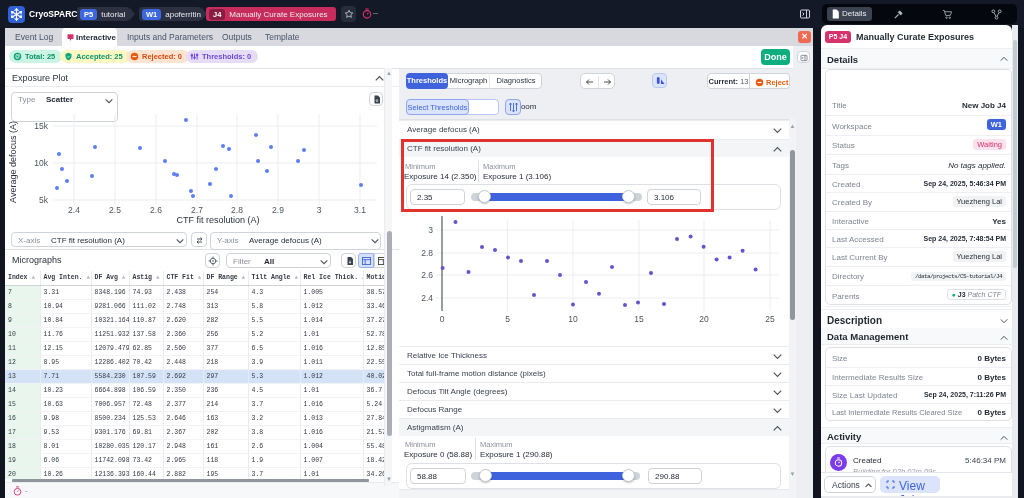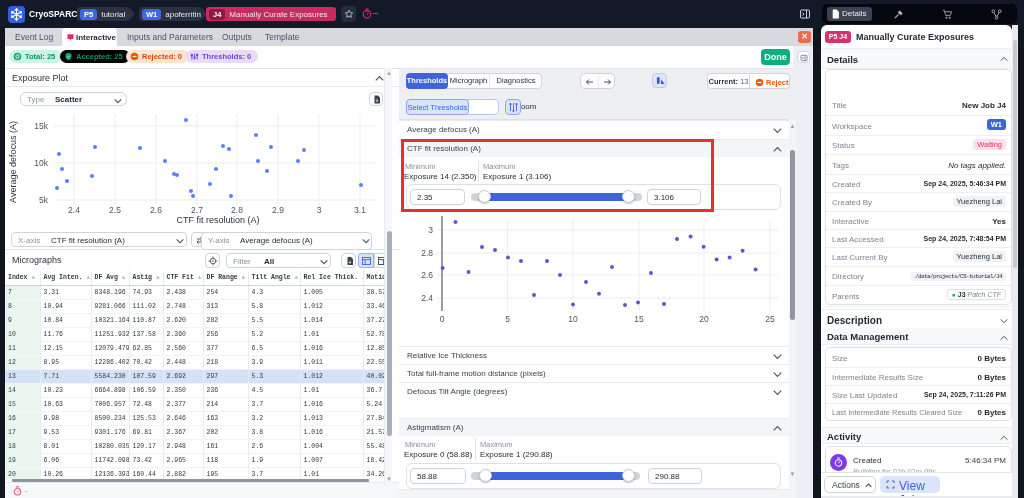--- a/index.html
+++ b/index.html
@@ -108,21 +108,21 @@
 <div class="tab abs" style="left:222px;">Outputs</div>
 <div class="tab abs" style="left:265px;">Template</div>
 <div class="abs" style="left:798px;top:31px;width:13px;height:12px;background:#ee6a52;border-radius:3px;color:#fff;font-size:8px;text-align:center;line-height:12px;font-weight:bold;">✕</div>
 <div id="leftcol" class="abs">
 
   <div class="pill abs" style="left:4px;background:#cdf3e4;color:#079468;">
     <svg width="9" height="9" viewBox="0 0 24 24" style="margin-right:3px;">
         <circle cx="12" cy="12" r="10" fill="#0ca678"></circle>
         <text x="12" y="16" font-size="13" fill="#fff" text-anchor="middle" font-family="Liberation Sans">@</text>
       </svg>Total: 25</div>
-  <div class="pill abs" style="left:55px;background:#000000;color:#079468;">
+  <div class="pill abs" style="left:55px;background:#fef9c3;color:#079468;">
     <svg width="9" height="9" viewBox="0 0 24 24" style="margin-right:3px;">
         <path d="M12 2l8 3v6c0 5-3.5 9-8 11-4.5-2-8-6-8-11V5z" fill="#0ca678"></path>
         <path d="M8.5 12l2.5 2.5 4.5-4.5" stroke="#fff" stroke-width="2" fill="none"></path>
       </svg>Accepted: 25</div>
   <div class="pill abs" style="left:121px;background:#fde4d1;color:#d9480f;">
     <svg width="9" height="9" viewBox="0 0 24 24" style="margin-right:3px;">
         <circle cx="12" cy="12" r="10" fill="#e8590c"></circle>
         <rect x="6.5" y="10.5" width="11" height="3" fill="#fde4d1"></rect>
       </svg>Rejected: 0</div>
   <div class="pill abs" style="left:181px;background:#e6dcf8;color:#6d47d9;">
@@ -136,21 +136,21 @@
           <circle cx="19" cy="8" r="3.2"></circle>
         </g>
       </svg>Thresholds: 0</div>
 
   <div class="abs" style="left:0;top:22px;width:394px;height:19px;border-top:1px solid #e0e3e7;border-bottom:1px solid #e9ecef;">
     <span class="secthead abs" style="left:7px;top:4px;">Exposure Plot</span>
     <svg class="abs" style="left:370px;top:6px;" width="9" height="7" viewBox="0 0 12 8">
         <path d="M1 6.5L6 1.5 11 6.5" stroke="#4a525e" stroke-width="1.6" fill="none"></path>
       </svg>
   </div>
-  <div class="bord abs" style="left:15px;top:46px;width:107px;height:14px;border-radius:6px;">
+  <div class="bord abs" style="left:6px;top:46px;width:107px;height:30px;">
     <span class="abs" style="left:6px;top:2px;color:#8a919b;font-size:8px;">Type</span>
     <span class="abs" style="left:34px;top:2px;color:#1f2630;font-size:8px;font-weight:bold;">Scatter</span>
     <svg class="abs" style="left:93px;top:5px;" width="8" height="6" viewBox="0 0 12 8">
         <path d="M1 1.5L6 6.5 11 1.5" stroke="#4a525e" stroke-width="1.6" fill="none"></path>
       </svg>
   </div>
   <div class="bord abs" style="left:364px;top:46px;width:14px;height:14px;">
     <svg style="margin:2px auto 0 3px;" width="8" height="9" viewBox="0 0 16 18">
         <path d="M3 1h7l4 4v12H3z" fill="#3a424e"></path>
         <path d="M8 8v5M6 11l2 2.5 2-2.5" stroke="#fff" stroke-width="1.4" fill="none"></path>
@@ -223,21 +223,21 @@
           <path d="M1 1.5L6 6.5 11 1.5" stroke="#4a525e" stroke-width="1.6" fill="none"></path>
         </svg>
     </div>
     <div class="bord abs" style="left:186px;top:4px;width:16px;height:15px;">
       <svg style="margin:3px 0 0 3px;" width="9" height="9" viewBox="0 0 18 18">
           <g stroke="#3a424e" stroke-width="1.8" fill="none">
             <path d="M4 6h10M11 3l3 3-3 3M14 12H4M7 9l-3 3 3 3"></path>
           </g>
         </svg>
     </div>
-    <div class="bord abs" style="left:196px;top:4px;width:171px;height:18px;">
+    <div class="bord abs" style="left:205px;top:4px;width:171px;height:18px;">
       <span class="abs" style="left:6px;top:3px;color:#8a919b;font-size:8px;">Y-axis</span>
       <span class="abs" style="left:38px;top:3px;color:#1f2630;font-size:8px;">Average defocus (A)</span>
       <svg class="abs" style="left:160px;top:5px;" width="8" height="6" viewBox="0 0 12 8">
           <path d="M1 1.5L6 6.5 11 1.5" stroke="#4a525e" stroke-width="1.6" fill="none"></path>
         </svg>
     </div>
   </div>
 
   <div class="abs" style="left:0;top:204px;width:394px;height:21px;">
     <span class="secthead abs" style="left:7px;top:5px;">Micrographs</span>
@@ -640,20 +640,26 @@
         <svg class="abs" style="left:374px;top:6px;" width="9" height="7" viewBox="0 0 12 8">
           <path d="M1 1.5L6 6.5 11 1.5" stroke="#4a525e" stroke-width="1.5" fill="none"></path>
         </svg>
       </div>
     <div class="accrow abs" style="top:262px;">
         <span class="lbl">Defocus Tilt Angle (degrees)</span>
         <svg class="abs" style="left:374px;top:6px;" width="9" height="7" viewBox="0 0 12 8">
           <path d="M1 1.5L6 6.5 11 1.5" stroke="#4a525e" stroke-width="1.5" fill="none"></path>
         </svg>
       </div>
+    <div class="accrow abs" style="top:280px;">
+        <span class="lbl">Defocus Range</span>
+        <svg class="abs" style="left:374px;top:6px;" width="9" height="7" viewBox="0 0 12 8">
+          <path d="M1 1.5L6 6.5 11 1.5" stroke="#4a525e" stroke-width="1.5" fill="none"></path>
+        </svg>
+      </div>
     <div class="accrow abs" style="top:298px;background:#f4f5f7;">
         <span class="lbl">Astigmatism (A)</span>
         <svg class="abs" style="left:374px;top:6px;" width="9" height="7" viewBox="0 0 12 8">
           <path d="M1 6.5L6 1.5 11 6.5" stroke="#4a525e" stroke-width="1.5" fill="none"></path>
         </svg>
       </div>
 
     <div class="abs" style="left:6px;top:320px;color:#8a919b;font-size:7.5px;">Minimum</div>
     <div class="abs" style="left:81px;top:320px;color:#8a919b;font-size:7.5px;">Maximum</div>
     <div class="abs" style="left:76px;top:318px;width:1px;height:22px;background:#dde1e5;"></div>

